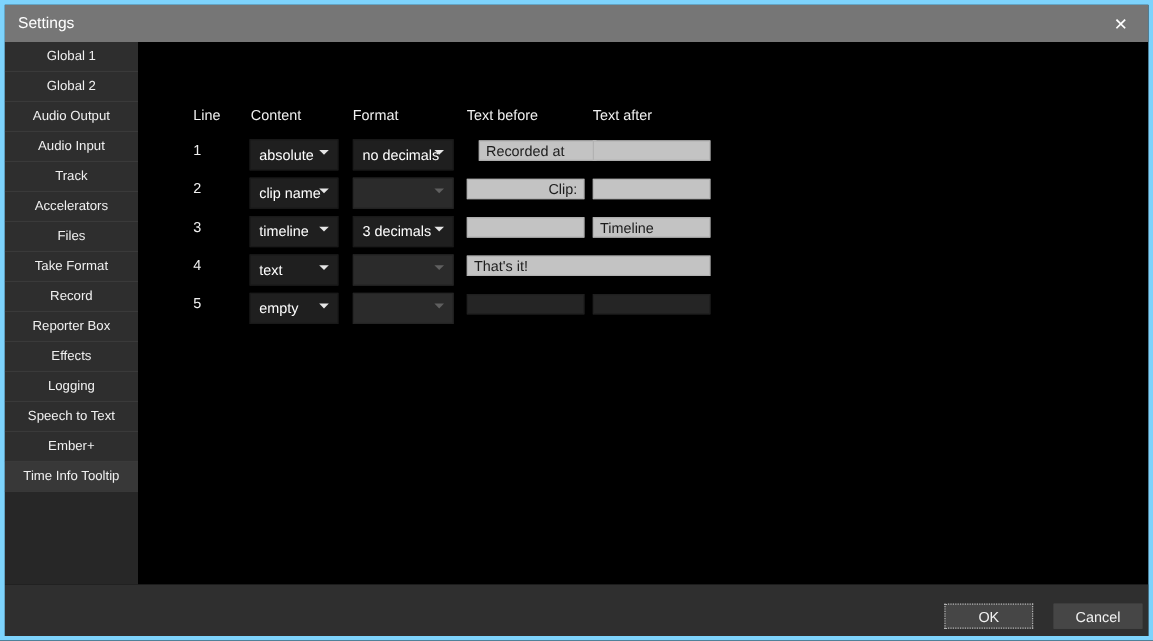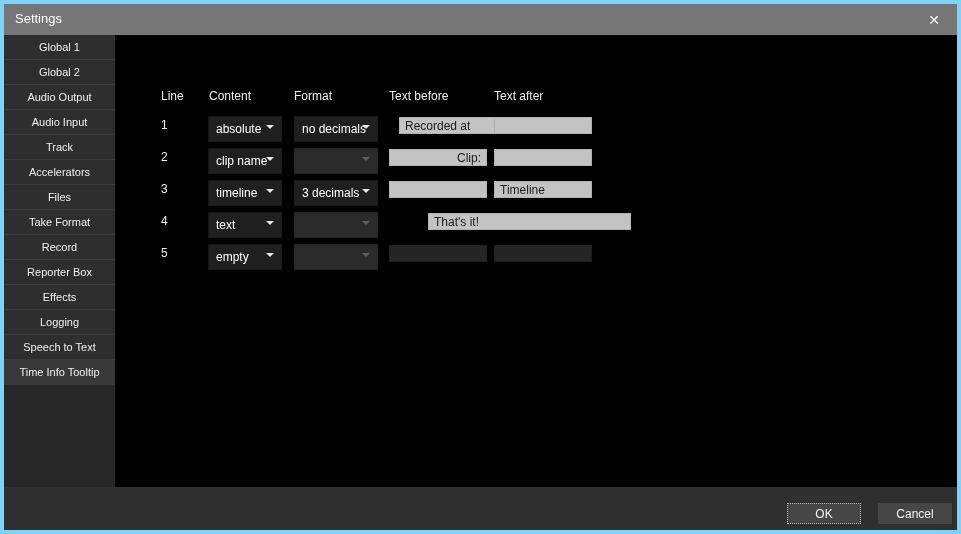--- a/index.html
+++ b/index.html
@@ -79,20 +79,21 @@
     <div class="side-item">Audio Input</div>
     <div class="side-item">Track</div>
     <div class="side-item">Accelerators</div>
     <div class="side-item">Files</div>
     <div class="side-item">Take Format</div>
     <div class="side-item">Record</div>
     <div class="side-item">Reporter Box</div>
     <div class="side-item">Effects</div>
     <div class="side-item">Logging</div>
     <div class="side-item">Speech to Text</div>
+    <div class="side-item">Ember+</div>
     <div class="side-item selected">Time Info Tooltip</div>
   </div>
 
   <div>
 
     <span class="hdr" style="left:157px;">Line</span>
     <span class="hdr" style="left:205px;">Content</span>
     <span class="hdr" style="left:290px;">Format</span>
     <span class="hdr" style="left:385px;">Text before</span>
     <span class="hdr" style="left:490px;">Text after</span>
@@ -135,21 +136,21 @@
 
     <span class="rownum" style="left:157px; top:210px;">4</span>
     <div class="dd" style="left:204px; top:208px; width:74px;">
       <span>text</span>
         <span class="dd-arrow"></span>
     </div>
     <div class="dd disabled" style="left:290px; top:208px; width:84px;">
       <span></span>
         <span class="dd-arrow"></span>
     </div>
-    <input class="txt" style="left: 385px; top: 209px; width: 203px; margin-left: 39px;" type="text" value="That's it!">
+    <input class="txt" style="left: 385px; top: 209px; width: 203px;" type="text" value="That's it!">
 
     <span class="rownum" style="left:157px; top:242px;">5</span>
     <div class="dd" style="left:204px; top:240px; width:74px;">
       <span>empty</span>
         <span class="dd-arrow"></span>
     </div>
     <div class="dd disabled" style="left:290px; top:240px; width:84px;">
       <span></span>
         <span class="dd-arrow"></span>
     </div>

